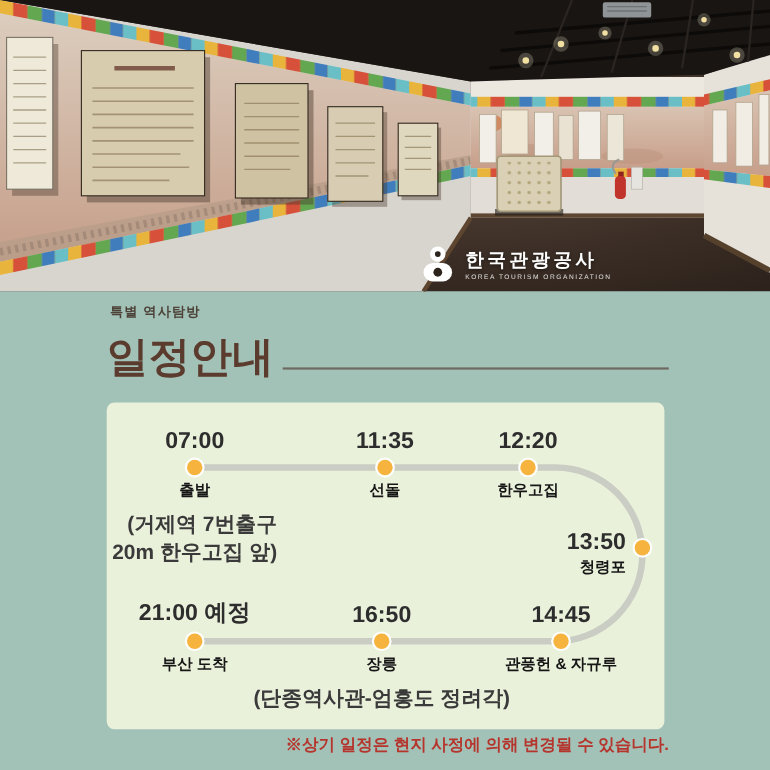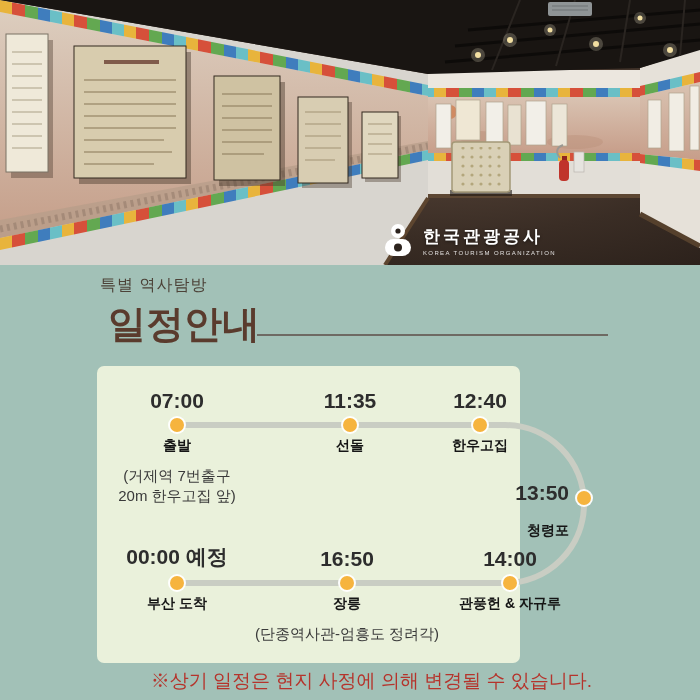--- a/index.html
+++ b/index.html
@@ -10,45 +10,45 @@
 
   
   .photo { position:absolute; left:0; top:0; width:572px; height:265px; }
   .photo svg { display:block; }
   .logo { position:absolute; right:16px; bottom:7px; display:flex; align-items:center; gap:8px; color:#fff; }
   .logo-text { display:flex; flex-direction:column; }
   .logo-ko { font-size:17px; font-weight:bold; letter-spacing:3px; text-shadow:0 1px 3px rgba(0,0,0,.5); }
   .logo-en { font-size:6px; letter-spacing:1.4px; opacity:.85; margin-top:2px; }
 
   
-  .header-sub { position:absolute; left:100px; top:275px; font-size:16px; font-weight:normal;
+  .header-sub { position:absolute; left:100px; top:275px; font-size:12px; font-weight:bold;
                 letter-spacing:1px; color:var(--subtitle-col,#4c4238); }
-  .header-title { position:absolute; left:108px; top:299px; font-size:38px; font-weight:bold;
+  .header-title { position:absolute; left:97px; top:299px; font-size:38px; font-weight:bold;
                   font-family:"DejaVu Serif","Liberation Serif",serif; color:var(--title-brown,#5a3b2d); }
   .divider { position:absolute; left:257px; top:334px; width:351px; height:2px; background:var(--divider,#6e6a63); }
 
   
-  .card { position:absolute; left:97px; top:366px; width:423px; height:297px;
+  .card { position:absolute; left:97px; top:366px; width:507px; height:297px;
           background:var(--card-bg,#eaf1db); border-radius:7px; }
   .route { position:absolute; left:0; top:0; }
 
   .stop { position:absolute; width:0; height:0; }
   .dot  { position:absolute; left:-7px; top:-7px; width:14px; height:14px; border-radius:50%;
           background:var(--dot,#f6b43e); box-shadow:0 0 0 2px rgba(255,255,255,.95); }
   .time { position:absolute; bottom:12px; left:50%; transform:translateX(-50%); white-space:nowrap;
           font-size:21px; font-weight:600; color:var(--time-col,#2d2d2d); }
   .name { position:absolute; top:12px; left:50%; transform:translateX(-50%); white-space:nowrap;
           font-size:14px; font-weight:bold; color:var(--name-col,#151515); }
   .note { position:absolute; top:41px; left:50%; transform:translateX(-50%); width:max-content;
-          white-space:pre-line; text-align:center; font-size:15px; line-height:1.3;
-          color:var(--note-col,#3a3a3a); }
+          white-space:pre-line; text-align:right; font-size:19px; line-height:1.3;
+          color:var(--note-col,#3a3a3a);font-weight:bold; }
   .stop-side .time { left:auto; right:15px; transform:none; bottom:-7px; }
-  .stop-side .name { left:auto; right:15px; transform:none; top:24px; }
-
-  .footnote { position:absolute; top:668px; right:108px; font-size:19px; font-weight:normal;
+  .stop-side .name { left:auto; right:15px; transform:none; top:9px; }
+
+  .footnote { position:absolute; top:668px; right:92px; font-size:15px; font-weight:bold;
               color:var(--red,#b5342c); }
 </style>
 </head>
 <body>
 
 <div class="poster">
 
   <div class="photo">
     <svg viewBox="0 0 700 265" width="700" height="265">
       <defs>
@@ -208,46 +208,46 @@
 20m 한우고집 앞)</div>
     </div>
 
     <div class="stop" style="left:253px; top:59px;">
       <div class="time">11:35</div>
       <div class="dot"></div>
       <div class="name">선돌</div>
     </div>
 
     <div class="stop" style="left:383px; top:59px;">
-      <div class="time">12:40</div>
+      <div class="time">12:20</div>
       <div class="dot"></div>
       <div class="name">한우고집</div>
     </div>
 
     <div class="stop stop-side" style="left:487px; top:132px;">
       <div class="time">13:50</div>
       <div class="dot"></div>
       <div class="name">청령포</div>
     </div>
 
     <div class="stop" style="left:413px; top:217px;">
-      <div class="time">14:00</div>
+      <div class="time">14:45</div>
       <div class="dot"></div>
       <div class="name">관풍헌 &amp; 자규루</div>
     </div>
 
     <div class="stop" style="left:250px; top:217px;">
       <div class="time">16:50</div>
       <div class="dot"></div>
       <div class="name">장릉</div>
       <div class="note">(단종역사관-엄흥도 정려각)</div>
     </div>
 
     <div class="stop" style="left:80px; top:217px;">
-      <div class="time">00:00 예정</div>
+      <div class="time">21:00 예정</div>
       <div class="dot"></div>
       <div class="name">부산 도착</div>
     </div>
   </div>
 
   <div class="footnote">※상기 일정은 현지 사정에 의해 변경될 수 있습니다.</div>
 
 </div>
 
 </body></html>

